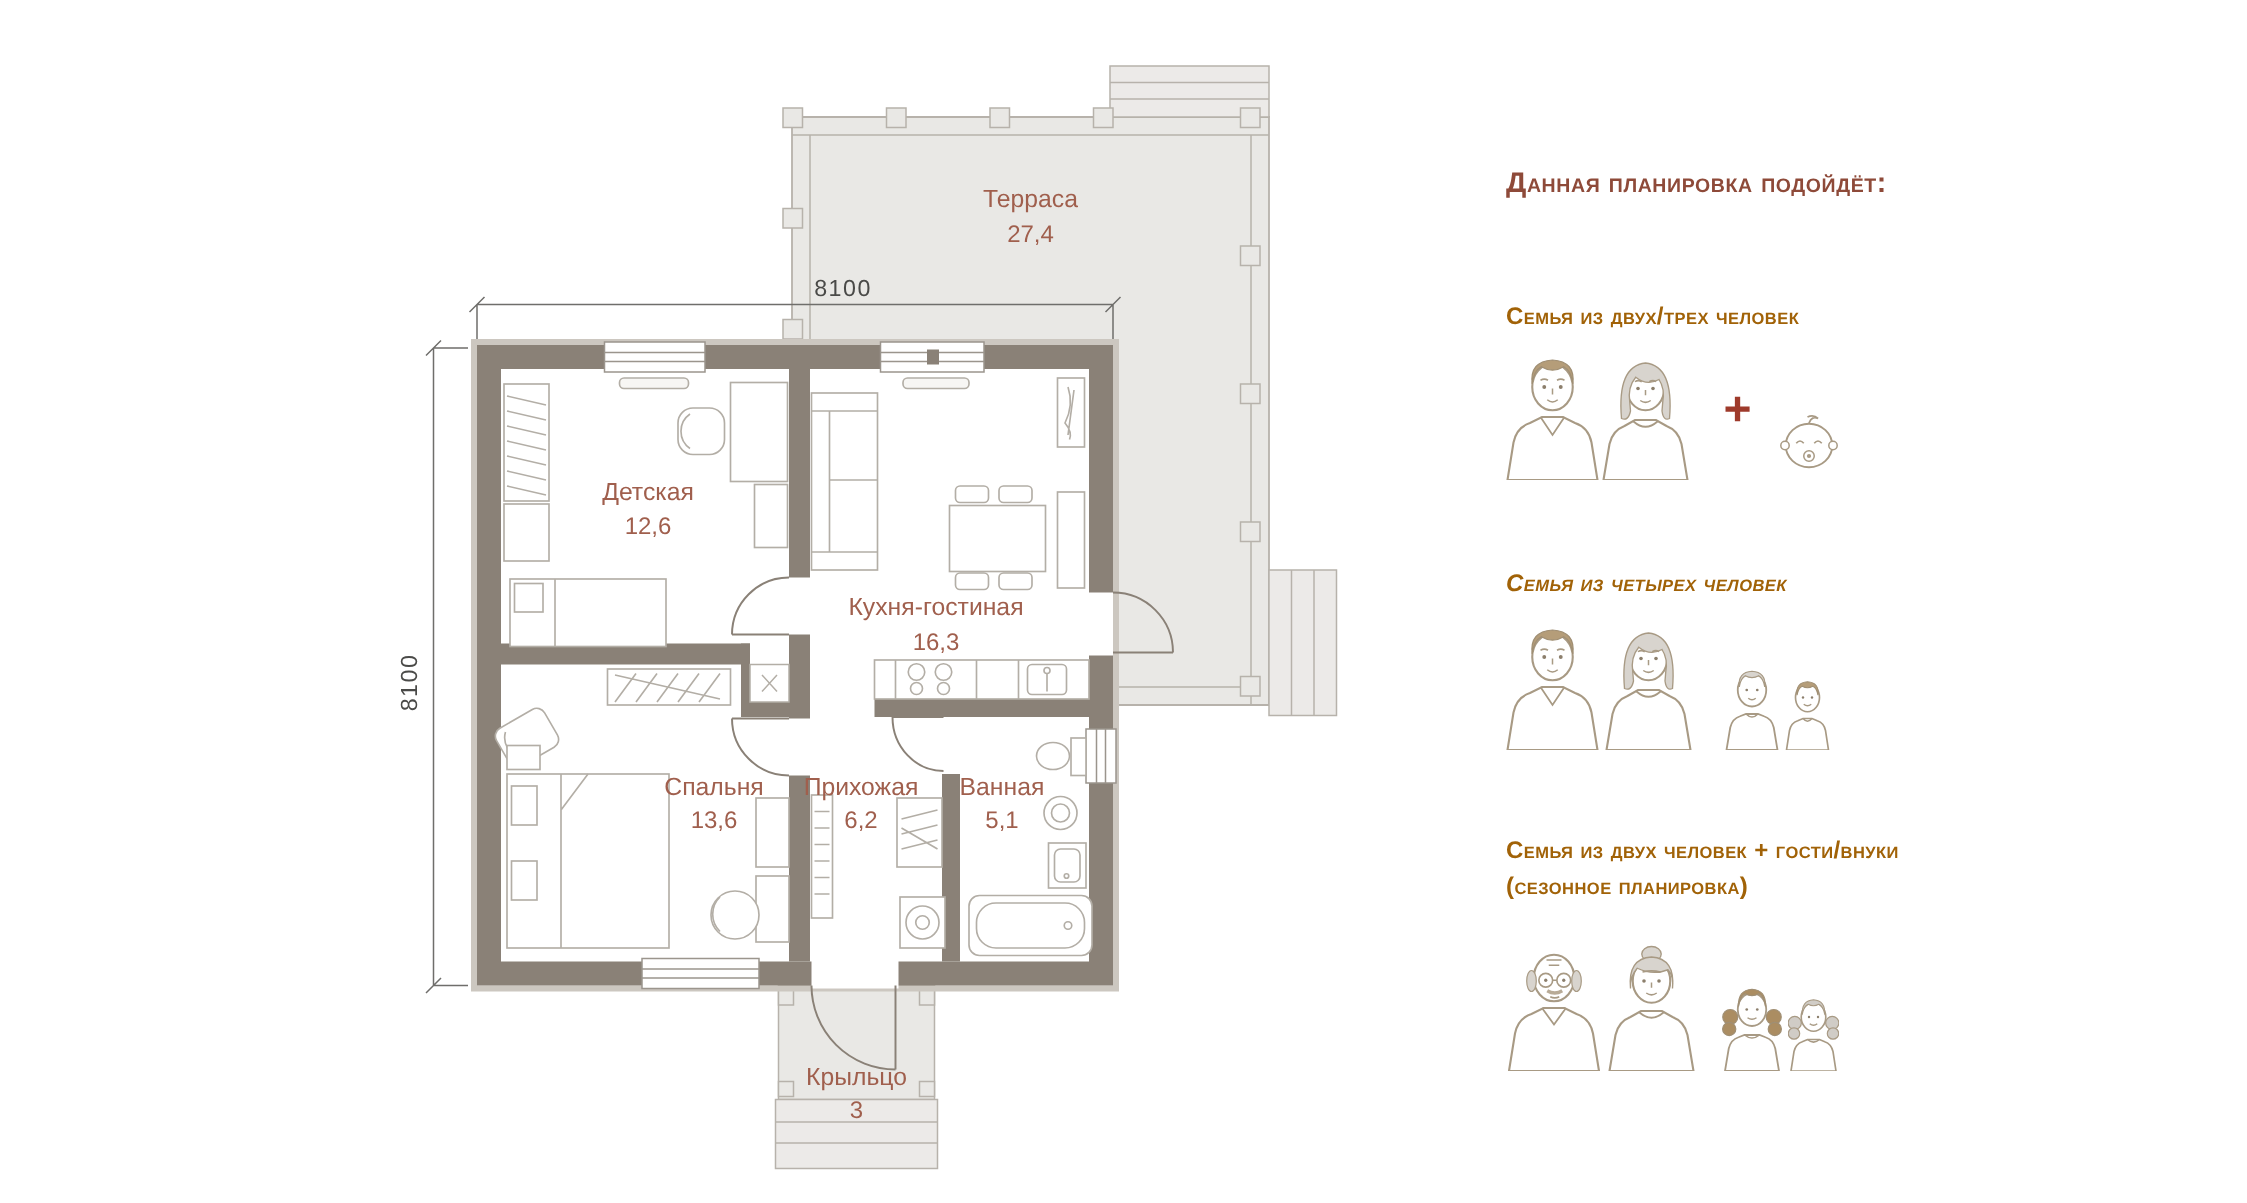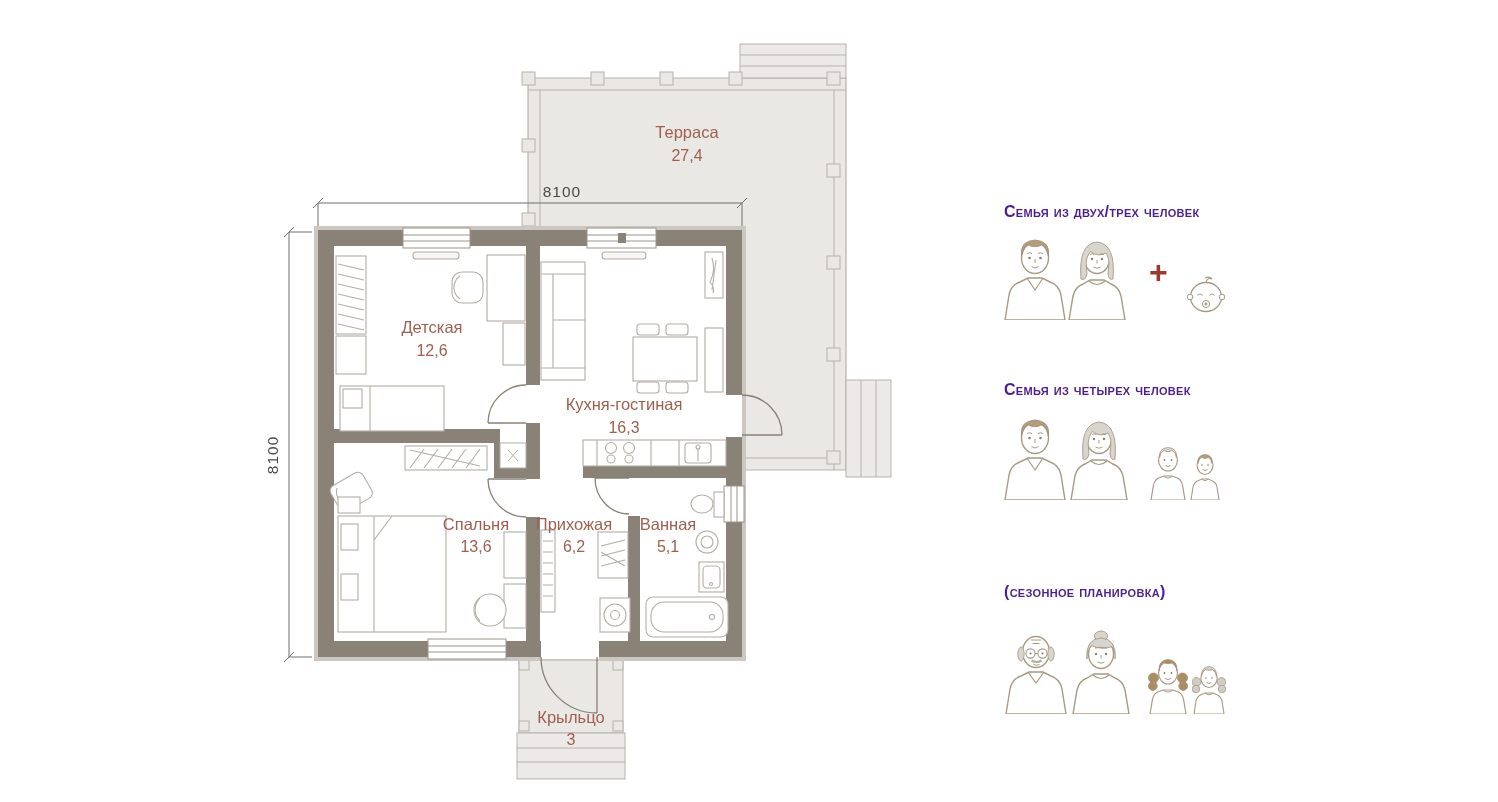--- a/index.html
+++ b/index.html
@@ -6,21 +6,21 @@
   #stage{position:relative;width:1498px;height:802px;background:#ffffff;overflow:hidden;
          font-family:"Liberation Sans", sans-serif;}
   svg text{font-family:"Liberation Sans", sans-serif;}
   .room-name{font-size:16.5px;fill:#a05f4d;text-anchor:middle;}
   .room-area{font-size:16px;fill:#a05f4d;text-anchor:middle;}
   .dim-text{font-size:15.5px;fill:#4a4a48;text-anchor:middle;letter-spacing:1px;}
   .panel{position:absolute;left:1004px;top:0;width:330px;height:802px;}
   .panel-title{position:absolute;left:0;top:112px;font-size:19px;font-weight:bold;
                font-variant:small-caps;letter-spacing:.4px;color:#8e4a39;}
   .opt-label{position:absolute;left:0;font-size:16px;font-weight:bold;font-variant:small-caps;
-             letter-spacing:.3px;color:#4c1d95;line-height:24px;}
+             letter-spacing:.3px;color:#a16207;line-height:24px;}
   .icon-row{position:absolute;left:0;width:330px;}
   .icon{position:absolute;bottom:0;}
   .plus{position:absolute;font-size:32px;font-weight:bold;color:#9e3a2b;line-height:32px;}
 </style>
 </head>
 <body>
 
 <div id="stage">
 
 <svg width="960" height="802" viewBox="0 0 960 802" style="position:absolute;left:0;top:0;">
@@ -245,20 +245,21 @@
       <text class="room-area" x="668" y="552">5,1</text>
     </g>
     <g>
       <text class="room-name" x="571" y="723">Крыльцо</text>
       <text class="room-area" x="571" y="745">3</text>
     </g>
   </g>
 </svg>
 
 <div class="panel">
+  <div class="panel-title">Данная планировка подойдёт:</div>
 
   <div class="opt-label" style="top:200px;">Семья из двух/трех человек</div>
   <div class="icon-row" style="top:232px;height:88px;">
     <svg class="icon" style="left:0;" width="62" height="88">
       <path d="M1 88 L5 63 Q7 53 16 50 L24 46 H38 L46 50 Q55 53 57 63 L61 88 Z" fill="#fff" stroke="#a89a84" stroke-width="1.4"></path>
       <path d="M23 46 L31 58 L39 46" fill="none" stroke="#a89a84" stroke-width="1.2"></path>
       <ellipse cx="31" cy="26" rx="13.5" ry="15.5" fill="#fff" stroke="#a89a84" stroke-width="1.4"></ellipse>
       <path d="M17.5 24 Q15.5 9 31 8 Q46.5 9 44.5 24 Q43.5 15 38.5 12.5 Q31 17 23.5 12.5 Q18.5 15 17.5 24 Z" fill="#b59d79" stroke="#a08f74" stroke-width=".8"></path>
       <circle cx="25.5" cy="26" r="1.3" fill="#8c7f6c"></circle>
           <circle cx="36.5" cy="26" r="1.3" fill="#8c7f6c"></circle>
@@ -278,21 +279,21 @@
       <ellipse cx="22" cy="23" rx="15.5" ry="14.5" fill="#fff" stroke="#a89a84" stroke-width="1.3"></ellipse>
       <circle cx="6" cy="23" r="2.8" fill="#fff" stroke="#a89a84"></circle>
           <circle cx="38" cy="23" r="2.8" fill="#fff" stroke="#a89a84"></circle>
       <path d="M22 8 Q24 3 28 5 Q25 2 21 4" fill="none" stroke="#a89a84" stroke-width="1.2"></path>
       <path d="M13.5 21.5 Q16 18.5 18.5 21.5 M25.5 21.5 Q28 18.5 30.5 21.5" fill="none" stroke="#a89a84" stroke-width="1.1"></path>
       <circle cx="22" cy="30" r="3.5" fill="none" stroke="#a89a84"></circle>
           <circle cx="22" cy="30" r="1.4" fill="#a89a84"></circle>
     </svg>
   </div>
 
-  <div class="opt-label" style="top:378px;">Семья из четырех человек</div>
+  <div class="opt-label" style="top:378px;font-style:italic;">Семья из четырех человек</div>
   <div class="icon-row" style="top:410px;height:90px;">
     <svg class="icon" style="left:0;" width="62" height="88">
       <path d="M1 88 L5 63 Q7 53 16 50 L24 46 H38 L46 50 Q55 53 57 63 L61 88 Z" fill="#fff" stroke="#a89a84" stroke-width="1.4"></path>
       <path d="M23 46 L31 58 L39 46" fill="none" stroke="#a89a84" stroke-width="1.2"></path>
       <ellipse cx="31" cy="26" rx="13.5" ry="15.5" fill="#fff" stroke="#a89a84" stroke-width="1.4"></ellipse>
       <path d="M17.5 24 Q15.5 9 31 8 Q46.5 9 44.5 24 Q43.5 15 38.5 12.5 Q31 17 23.5 12.5 Q18.5 15 17.5 24 Z" fill="#b59d79" stroke="#a08f74" stroke-width=".8"></path>
       <circle cx="25.5" cy="26" r="1.3" fill="#8c7f6c"></circle>
           <circle cx="36.5" cy="26" r="1.3" fill="#8c7f6c"></circle>
       <path d="M23 21.5 Q25.5 20 28 21.5 M34 21.5 Q36.5 20 39 21.5 M31 27 L31 31 M27.5 34.5 Q31 37.5 34.5 34.5" stroke="#a89a84" fill="none"></path>
     </svg>
@@ -318,20 +319,21 @@
       <path d="M1 50 L3 37 Q4 32 8.5 30.5 L12 29 H18 L21.5 30.5 Q26 32 27 37 L29 50 Z" fill="#fff" stroke="#a89a84" stroke-width="1.1"></path>
       <path d="M12 29 Q15 32.5 18 29" fill="none" stroke="#a89a84"></path>
       <ellipse cx="15" cy="15" rx="8" ry="9.5" fill="#fff" stroke="#a89a84" stroke-width="1.1"></ellipse>
       <path d="M8 13.5 Q7 5 15 4.5 Q23 5 22 13.5 Q21 8.5 18.5 7.5 Q15 9.5 11.5 7.5 Q9 8.5 8 13.5 Z" fill="#b59d79" stroke="#a08f74" stroke-width=".7"></path>
       <circle cx="12" cy="15" r=".8" fill="#8c7f6c"></circle>
           <circle cx="18" cy="15" r=".8" fill="#8c7f6c"></circle>
       <path d="M12.5 19.5 Q15 21.5 17.5 19.5" stroke="#a89a84" fill="none"></path>
     </svg>
   </div>
 
+  <div class="opt-label" style="top:556px;">Семья из двух человек + гости/внуки</div>
   <div class="opt-label" style="top:580px;">(сезонное планировка)</div>
   <div class="icon-row" style="top:622px;height:92px;">
     <svg class="icon" style="left:0;" width="64" height="88">
       <path d="M2 88 L6 63 Q8 53 17 50 L25 46 H39 L47 50 Q56 53 58 63 L62 88 Z" fill="#fff" stroke="#a89a84" stroke-width="1.4"></path>
       <path d="M24 46 L32 57 L40 46" fill="none" stroke="#a89a84" stroke-width="1.2"></path>
       <ellipse cx="32" cy="26" rx="13.5" ry="15.5" fill="#fff" stroke="#a89a84" stroke-width="1.4"></ellipse>
       <ellipse cx="17" cy="28" rx="3.2" ry="7" fill="#d8d4ce" stroke="#a89a84" stroke-width=".8"></ellipse>
       <ellipse cx="47" cy="28" rx="3.2" ry="7" fill="#d8d4ce" stroke="#a89a84" stroke-width=".8"></ellipse>
       <path d="M27 14 H37 M28.5 17.5 H35.5" stroke="#a89a84" fill="none"></path>
       <circle cx="26.5" cy="27.5" r="4.6" fill="none" stroke="#a89a84" stroke-width="1.1"></circle>

